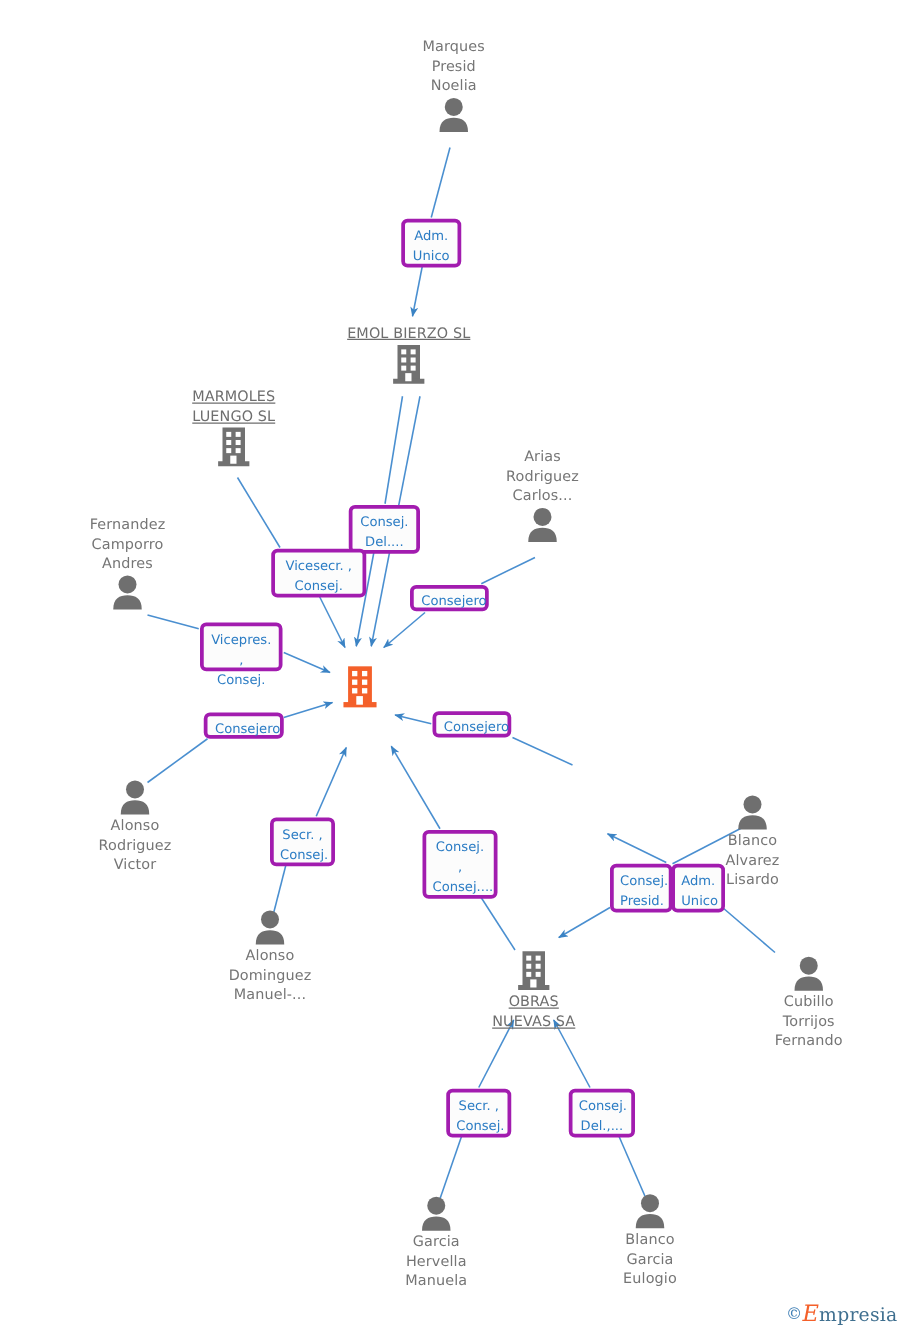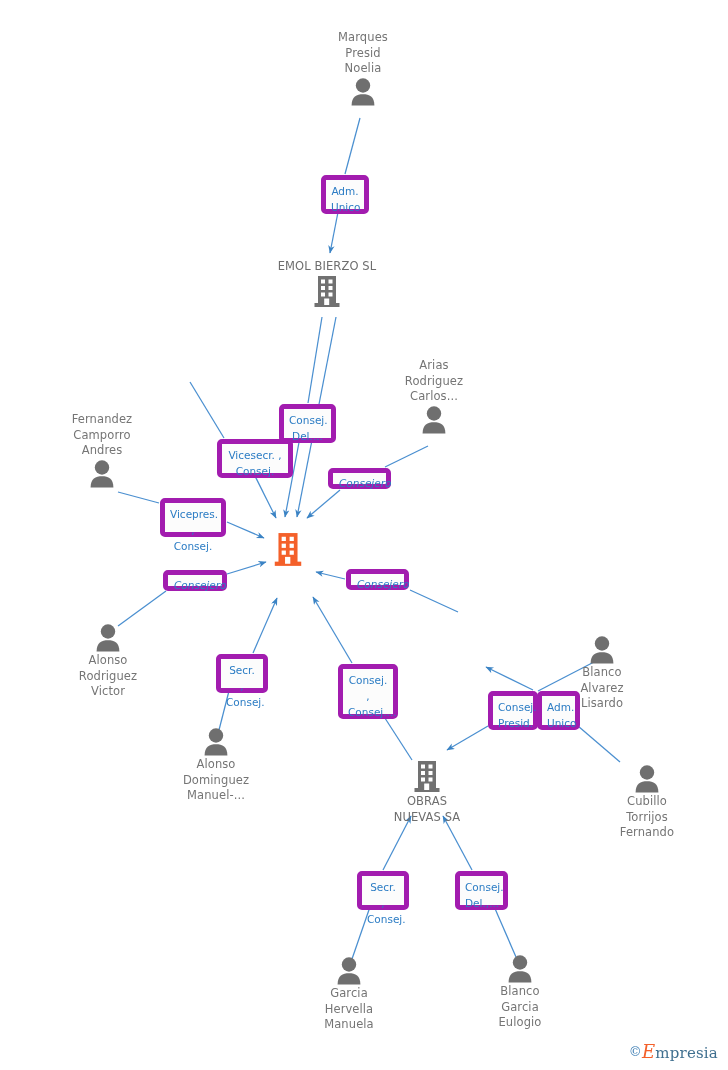--- a/index.html
+++ b/index.html
@@ -32,54 +32,54 @@
     line-height: 15.5px;
     font-size: 11.5px;
   }
   .node .caption {
     color: #757575;
     white-space: pre-line;
     letter-spacing: 0.1px;
   }
   .node.company .caption {
     color: #6e6e6e;
+    text-decoration: underline;
   }
   .node.focus .caption {
     color: #5a5a5a;
     font-weight: bold;
     font-size: 11.5px;
   }
   .glyph {
     display: block;
     margin: 0 auto;
   }
   .node.above .caption {
     margin-bottom: 2px;
   }
   .node.below .caption {
     margin-top: 2px;
   }
   .lbl {
     position: absolute;
     box-sizing: border-box;
-    border: 5px solid #a21caf;
+    border: 3px solid #a21caf;
     border-radius: 5px;
     background: #fcfcfc;
     color: #2b7cc4;
     font-size: 10.5px;
     line-height: 16px;
     text-align: center;
     padding: 3px 5px 4px 5px;
     white-space: pre-line;
     box-shadow: 0 0 0 0 rgba(0,0,0,0);
   }
   .lbl.one {
     line-height: 14px;
     padding: 3px 6px;
-    font-style: italic;
   }
   .wm {
     position: absolute;
     right: 10px;
     bottom: 8px;
     font-size: 15px;
     color: #2b7cc4;
     letter-spacing: 0.2px;
     font-family: "DejaVu Serif", serif;
   }
@@ -186,20 +186,37 @@
           <rect x="16.5" y="4.5" width="4" height="4"></rect>
         <rect x="9" y="11" width="4" height="4"></rect>
           <rect x="16.5" y="11" width="4" height="4"></rect>
         <rect x="9" y="17.5" width="4" height="4"></rect>
           <rect x="16.5" y="17.5" width="4" height="4"></rect>
         <rect x="12.2" y="23.5" width="5" height="6.5"></rect>
       </g>
     </svg>
   </div>
 
+  <div class="node above company" style="left:127px; top:310px; width:120px;">
+    <span class="caption">MARMOLES
+LUENGO  SL</span>
+    <svg class="glyph" width="30" height="34" viewBox="0 0 30 34">
+      <rect x="6" y="1" width="18" height="29" fill="#717171"></rect>
+      <rect x="2.5" y="28" width="25" height="4" fill="#717171"></rect>
+      <g fill="#ffffff">
+        <rect x="9" y="4.5" width="4" height="4"></rect>
+          <rect x="16.5" y="4.5" width="4" height="4"></rect>
+        <rect x="9" y="11" width="4" height="4"></rect>
+          <rect x="16.5" y="11" width="4" height="4"></rect>
+        <rect x="9" y="17.5" width="4" height="4"></rect>
+          <rect x="16.5" y="17.5" width="4" height="4"></rect>
+        <rect x="12.2" y="23.5" width="5" height="6.5"></rect>
+      </g>
+    </svg>
+  </div>
 
   <div class="node above" style="left:52px; top:412px; width:100px;">
     <span class="caption">Fernandez
 Camporro
 Andres</span>
     <svg class="glyph" width="28" height="30" viewBox="0 0 28 30">
       <circle cx="14" cy="8.5" r="7.2" fill="#6f6f6f"></circle>
       <path d="M2.6,28.5 C2.6,19.6 7.6,17.2 14,17.2 C20.4,17.2 25.4,19.6 25.4,28.5 Z" fill="#6f6f6f"></path>
     </svg>
   </div>

